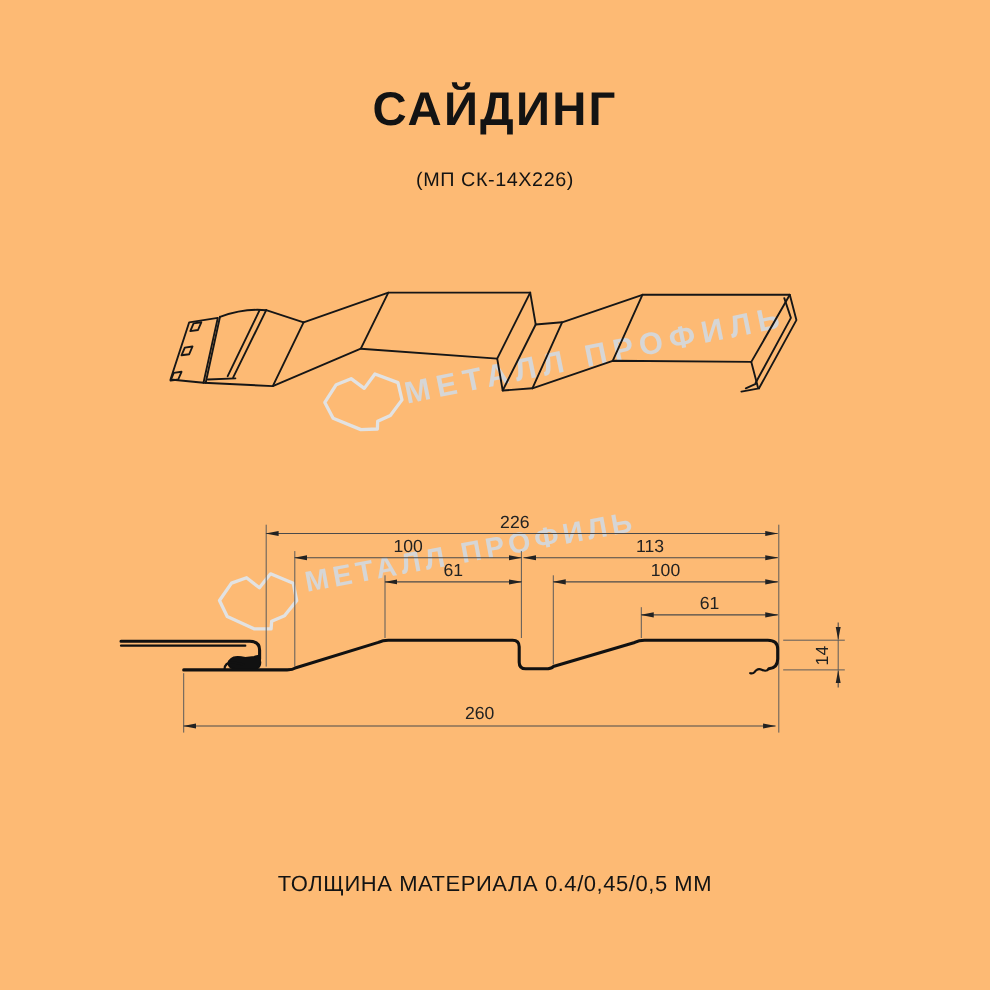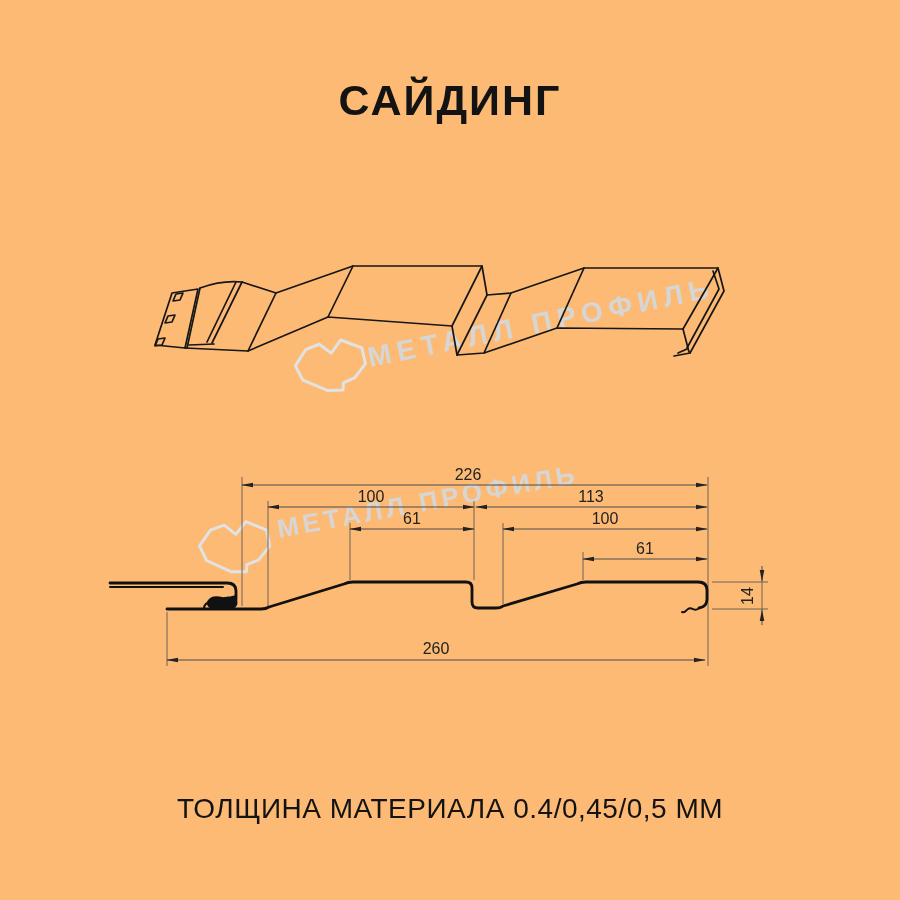--- a/index.html
+++ b/index.html
@@ -2,37 +2,38 @@
 <html><head>
 <meta charset="utf-8">
 <style>
   html,body{margin:0;padding:0;background:#fff;}
   #page{position:relative;width:900px;height:900px;background:#fdba74;overflow:hidden;
         font-family:"Liberation Sans",sans-serif;}
   .hdr{position:absolute;left:0;width:100%;text-align:center;color:#131313;}
   #title{top:76px;font-size:43px;font-weight:900;letter-spacing:2px;}
   #subtitle{top:127px;font-size:22px;font-weight:700;letter-spacing:1px;}
   #code{top:153px;font-size:18px;font-weight:500;letter-spacing:0.5px;}
-  #footer-line{top:793px;font-size:28px;font-weight:500;letter-spacing:0.5px;}
+  #footer-line{top:793px;font-size:20px;font-weight:500;letter-spacing:0.5px;}
   svg{position:absolute;left:0;top:0;}
   .t3d{stroke:#161616;stroke-width:1.7;fill:none;stroke-linejoin:round;stroke-linecap:round;}
   .pthick{stroke:#111;stroke-width:2.8;fill:none;stroke-linejoin:round;stroke-linecap:round;}
   .pmed{stroke:#111;stroke-width:2;fill:none;stroke-linejoin:round;stroke-linecap:round;}
   .dimline{stroke:#4a4a4a;stroke-width:1;fill:none;}
   .extline{stroke:#5a5a5a;stroke-width:0.9;fill:none;}
   .dimtext{font-family:"Liberation Sans",sans-serif;font-size:16px;fill:#222;}
   .wmtext{font-family:"Liberation Sans",sans-serif;font-weight:700;fill:#d6d6d6;}
   .wmlogo{stroke:#e2e2e2;stroke-width:3;fill:none;stroke-linejoin:round;}
 </style>
 </head>
 <body>
 
 <div id="page">
 
   <div id="title" class="hdr">САЙДИНГ</div>
+  <div id="code" class="hdr">(МП СК-14Х226)</div>
   <div id="footer-line" class="hdr">ТОЛЩИНА МАТЕРИАЛА 0.4/0,45/0,5 ММ</div>
 
   <svg width="900" height="900" viewBox="0 0 900 900">
     <defs>
       <marker id="arw" viewBox="0 0 12 6" refX="11.3" refY="3" markerWidth="12" markerHeight="6" orient="auto-start-reverse">
         <path d="M0,0.7 L12,3 L0,5.3 Z" fill="#222"></path>
       </marker>
     </defs>
 
     <g>

